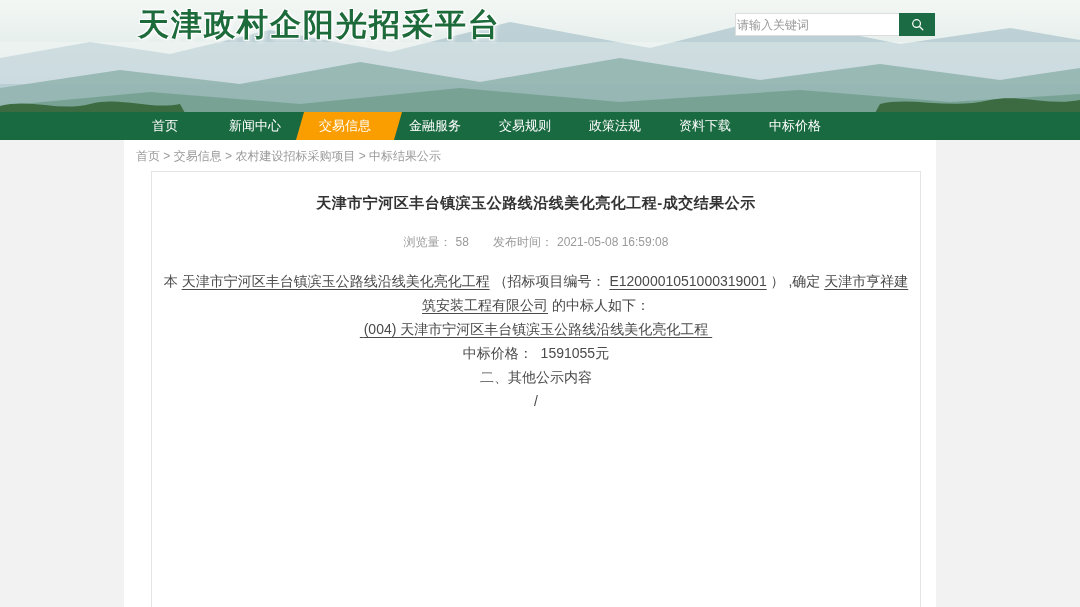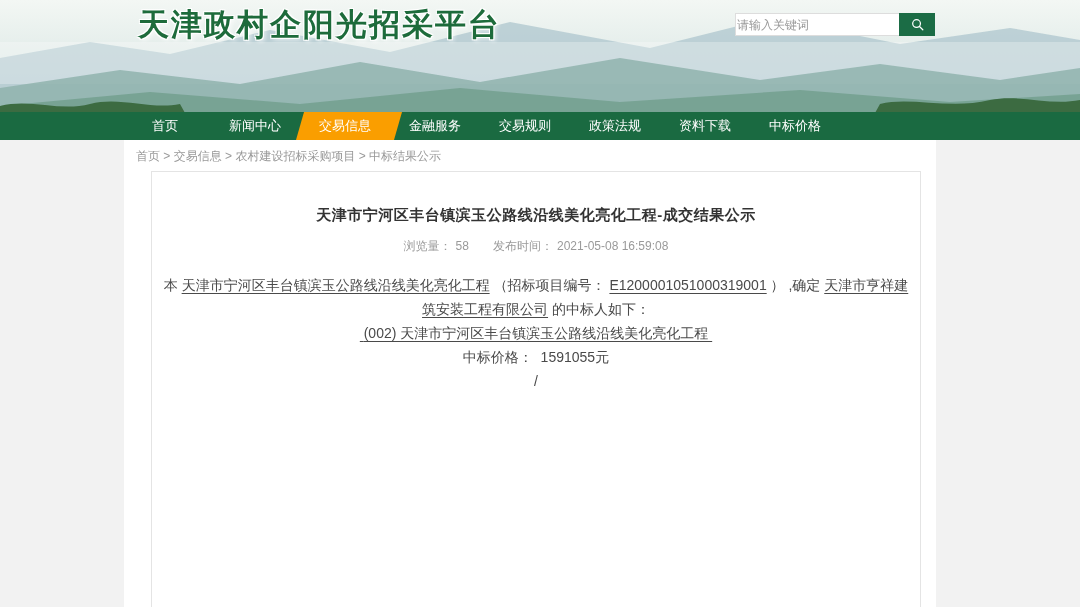--- a/index.html
+++ b/index.html
@@ -47,22 +47,22 @@
   .nav-label { position: relative; z-index: 1; }
   
   .page { width: 812px; margin-left: 124px; background: #fff; min-height: 467px; }
   .breadcrumb { padding: 8px 0 0 12px; font-size: 12px; color: #999; height: 22px; }
   .crumb { color: #999; text-decoration: none; cursor: pointer; }
   .crumb-sep { color: #999; }
   .content-box {
     margin: 9px 0 0 27px; width: 770px; border: 1px solid #e4e4e4;
     background: #fff; padding: 22px 8px 60px; min-height: 480px;
   }
-  .art-title { margin: 12px; text-align: center; font-size: 15px; font-weight: bold; color: #333; letter-spacing: .5px; }
-  .meta { margin-top: 13px; text-align: center; font-size: 12px; color: #9a9a9a; }
+  .art-title { margin: 0; text-align: center; font-size: 15px; font-weight: bold; color: #333; letter-spacing: .5px; }
+  .meta { margin-top: 21px; text-align: center; font-size: 12px; color: #9a9a9a; }
   .meta-gap { display: inline-block; width: 24px; }
   .meta-val { margin-left: 4px; }
   .subtitle { margin-top: 24px; text-align: center; font-size: 15px; color: #4a4a4a; }
   .sub-line { margin: 0 0 7px; line-height: 22px; }
   .art-body { margin-top: 18px; font-size: 14px; color: #4a4a4a; padding: 0 2px; }
   .body-line { margin: 0; line-height: 24px; text-align: center; }
   .seg-line { white-space: pre-wrap; }
   .seg.u { text-decoration: underline; text-underline-offset: 3px; }
 </style>
 </head>
@@ -153,23 +153,24 @@
     <div class="meta">
       <span>浏览量：</span><span class="meta-val">58</span><span class="meta-gap"></span><span>发布时间：</span><span class="meta-val">2021-05-08 16:59:08</span>
     </div>
 
 
     <div class="art-body">
 
         <p class="body-line seg-line"><span class="segs"><span class="seg">本 </span><span class="seg u">天津市宁河区丰台镇滨玉公路线沿线美化亮化工程</span><span class="seg"> （招标项目编号： </span><span class="seg u">E1200001051000319001</span><span class="seg"> ） ,确定 </span><span class="seg u">天津市亨祥建筑安装工程有限公司</span><span class="seg"> 的中标人如下：</span></span></p>
 
 
-        <p class="body-line seg-line"><span class="segs"><span class="seg u"> (002) 天津市宁河区丰台镇滨玉公路线沿线美化亮化工程 </span></span></p>
+        <p class="body-line seg-line"><span class="segs"><span class="seg u"> (004) 天津市宁河区丰台镇滨玉公路线沿线美化亮化工程 </span></span></p>
 
 
         <p class="body-line seg-line"><span class="segs"><span class="seg">中标价格：  1591055元</span></span></p>
 
+        <p class="body-line seg-line"><span class="segs"><span class="seg">二、其他公示内容</span></span></p>
 
         <p class="body-line seg-line"><span class="segs"><span class="seg">/</span></span></p>
 
       </div>
   </div>
 </div>
 
 </body></html>

